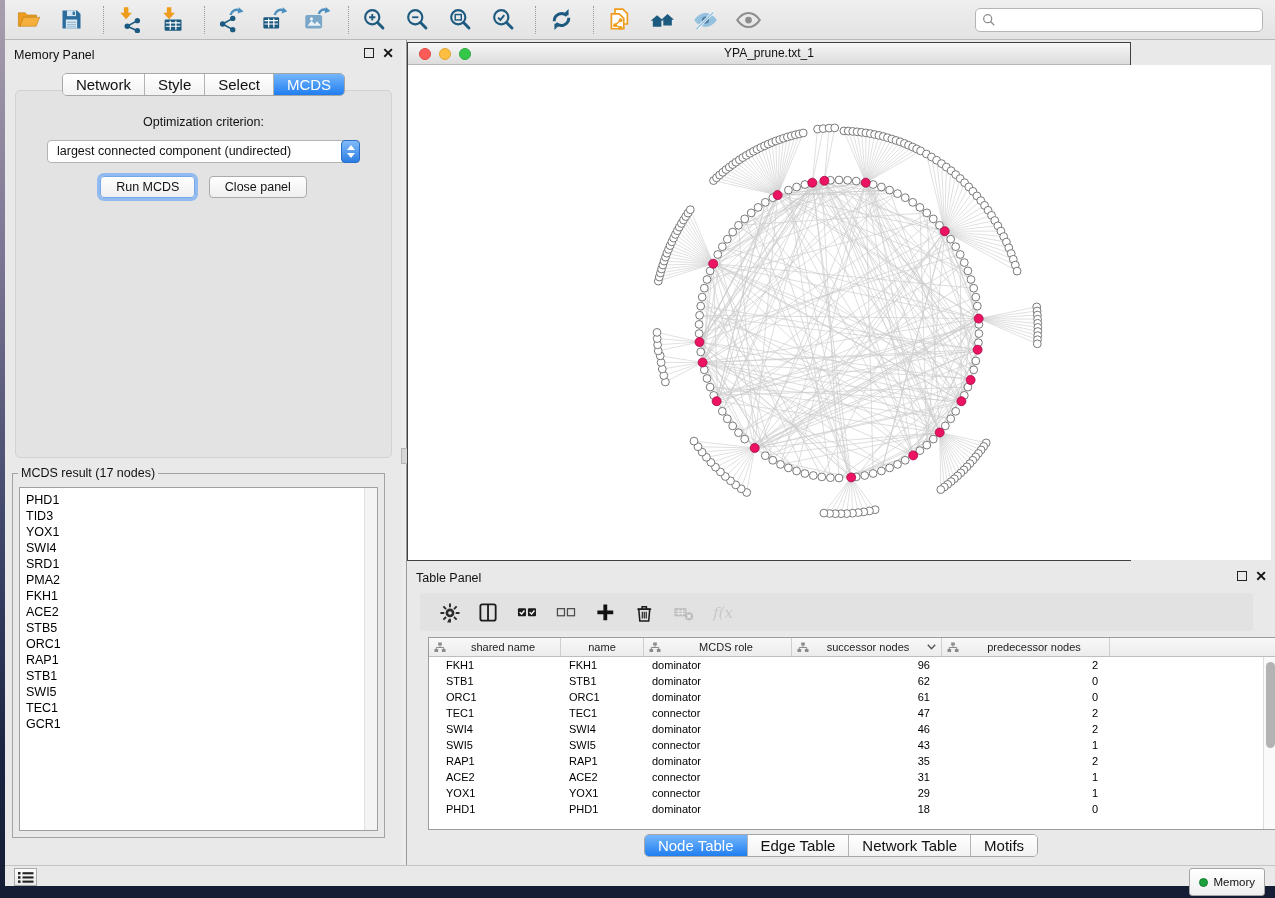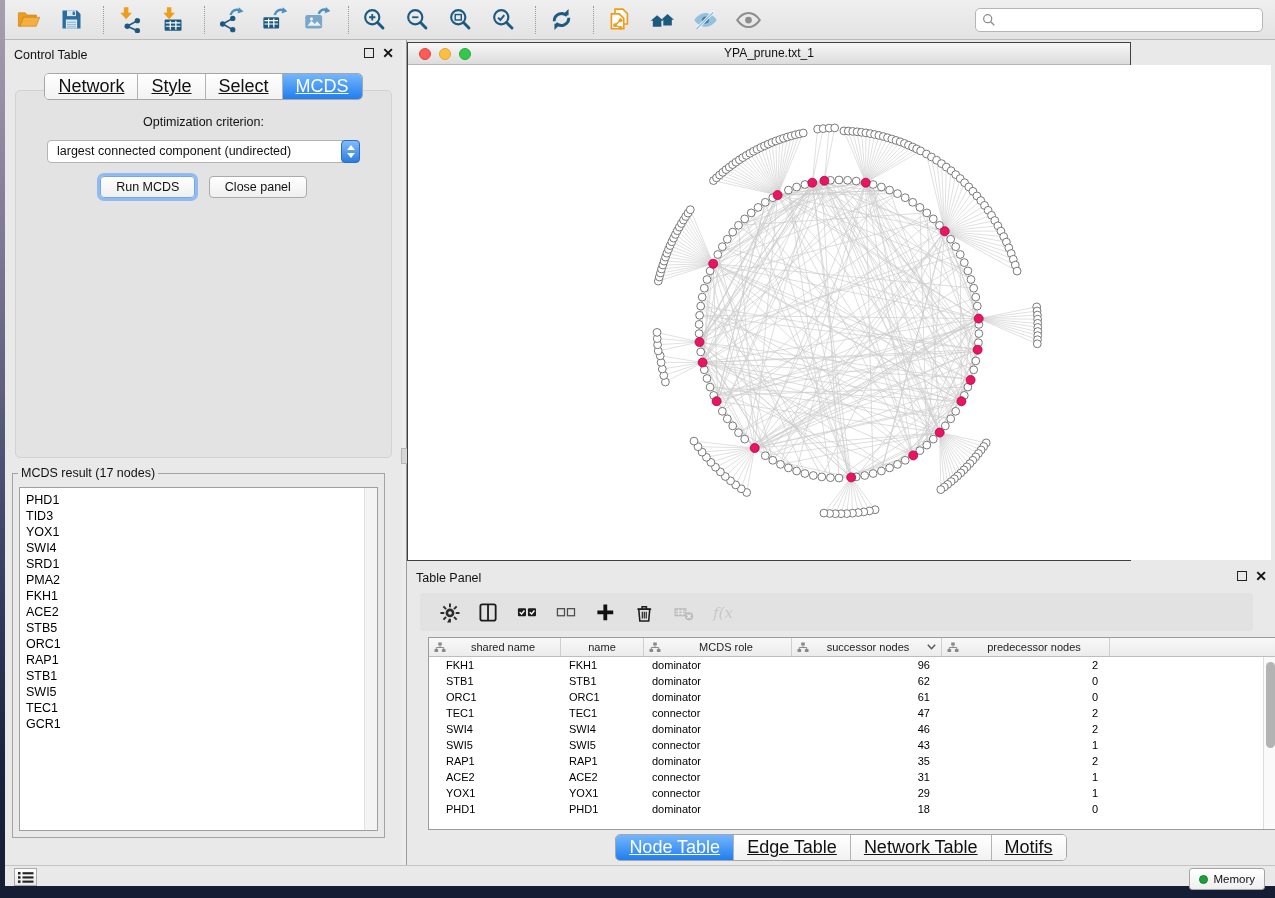--- a/index.html
+++ b/index.html
@@ -17,21 +17,21 @@
 #search-wrap .mag { position:absolute; left:7px; top:5px; width:14px; height:14px; }
 
 
 #control-panel { position:absolute; left:0; top:40px; width:397px; height:825px; background:#e9e9e9; }
 .panel-head { position:relative; height:28px; }
 .panel-title { position:absolute; left:9px; top:8px; font-size:12.5px; color:#111; }
 .win-btns { position:absolute; right:8px; top:8px; display:flex; gap:8px; align-items:center; }
 .float-ico { width:10px; height:10px; border:1.6px solid #222; }
 .close-ico { font-size:14px; font-weight:bold; color:#111; line-height:10px; }
 .seg { display:inline-flex; border:1px solid #a6a6a6; border-radius:5px; overflow:hidden; background:#fff; }
-.seg .s { padding:2px 13px; font-size:18px; color:#111; background:linear-gradient(#ffffff,#f2f2f2); border-left:1px solid #b3b3b3; white-space:nowrap;text-decoration:underline; }
+.seg .s { padding:2px 13px; font-size:15px; color:#111; background:linear-gradient(#ffffff,#f2f2f2); border-left:1px solid #b3b3b3; white-space:nowrap; }
 .seg .s:first-child { border-left:none; }
 .seg .s.active { background:linear-gradient(#74b6fc,#207ef0); color:#fff; }
 #cp-tabs { position:absolute; left:0; right:0; top:33px; text-align:center; z-index:2; }
 #cp-pane { position:absolute; left:10px; top:50px; width:377px; height:368px; background:#e3e3e3; border:1px solid #d2d2d2; border-radius:5px; }
 #opt-label { margin-top:24px; text-align:center; font-size:12.5px; color:#111; }
 .combo { position:relative; width:313px; height:23px; margin:11px auto 0 auto; background:#fff; border:1px solid #b3b3b3; border-radius:4px; font-size:12.5px; line-height:21px; padding-left:9px; color:#111; }
 .combo .stepper { position:absolute; right:-1px; top:-1px; width:19px; height:23px; border-radius:4px; background:linear-gradient(#82bcfa,#2a7de4); border:1px solid #2a6dc4; }
 .combo .stepper i { position:absolute; left:5px; width:0; height:0; border-left:4.5px solid transparent; border-right:4.5px solid transparent; }
 .combo .stepper i.up { top:4px; border-bottom:5px solid #fff; }
 .combo .stepper i.dn { bottom:4px; border-top:5px solid #fff; }
@@ -80,21 +80,21 @@
 .trow .c.t0 { padding-left:17px; }
 .trow .c.t1, .trow .c.t2 { padding-left:8px; }
 .trow .c.num { text-align:right; padding-right:12px; }
 #tbl-scroll { position:absolute; right:0; top:19px; bottom:0; width:14px; background:#fafafa; border-left:1px solid #ddd; }
 #tbl-thumb { position:absolute; left:2px; top:5px; width:9px; height:86px; background:#b3b3b3; border-radius:5px; }
 #tp-tabs { position:absolute; left:0; right:0; top:271px; text-align:center; }
 
 
 #status { position:absolute; left:0; top:865px; right:0; height:21px; background:#e9e9e9; border-top:1px solid #c4c4c4; }
 #list-btn { position:absolute; left:9px; top:2px; width:23px; height:18px; background:linear-gradient(#fdfdfd,#e9e9e9); border:1px solid #ababab; display:flex; align-items:center; justify-content:center; }
-#mem-btn { position:absolute; right:10px; top:2px; height:22px; background:linear-gradient(#ffffff,#efefef); border:1px solid #a5a5a5; border-radius:3px; font-size:11.5px; color:#111; display:flex; align-items:center; gap:5px; padding:0 9px; }
+#mem-btn { position:absolute; right:10px; top:2px; height:28px; background:linear-gradient(#ffffff,#efefef); border:1px solid #a5a5a5; border-radius:3px; font-size:11.5px; color:#111; display:flex; align-items:center; gap:5px; padding:0 9px; }
 #mem-dot { width:9px; height:9px; border-radius:50%; background:#1ca03c; border:1px solid #158030; }
 </style>
 </head>
 <body>
 
 <div id="app">
 
   <div id="toolbar">
     <span id="toolbar-icons" style="display:flex;align-items:center;">
         <span class="tb-icon">
@@ -241,21 +241,21 @@
       <svg class="mag" viewBox="0 0 16 16">
           <circle cx="6.5" cy="6.5" r="4.6" fill="none" stroke="#8a8a8a" stroke-width="1.4"></circle>
           <path d="M10 10l4 4" stroke="#8a8a8a" stroke-width="1.4"></path>
         </svg>
       <input value="" style="">
     </span>
   </div>
 
   <div id="control-panel">
     <div class="panel-head">
-      <span class="panel-title">Control Table</span>
+      <span class="panel-title">Memory Panel</span>
       <span class="win-btns">
         <span class="float-ico"></span>
         <span class="close-ico">✕</span>
       </span>
     </div>
     <div id="cp-tabs"><span class="seg" id="cp-tabs-seg">
           <span class="s">Network</span>
           <span class="s">Style</span>
           <span class="s">Select</span>
           <span class="s active">MCDS</span>

